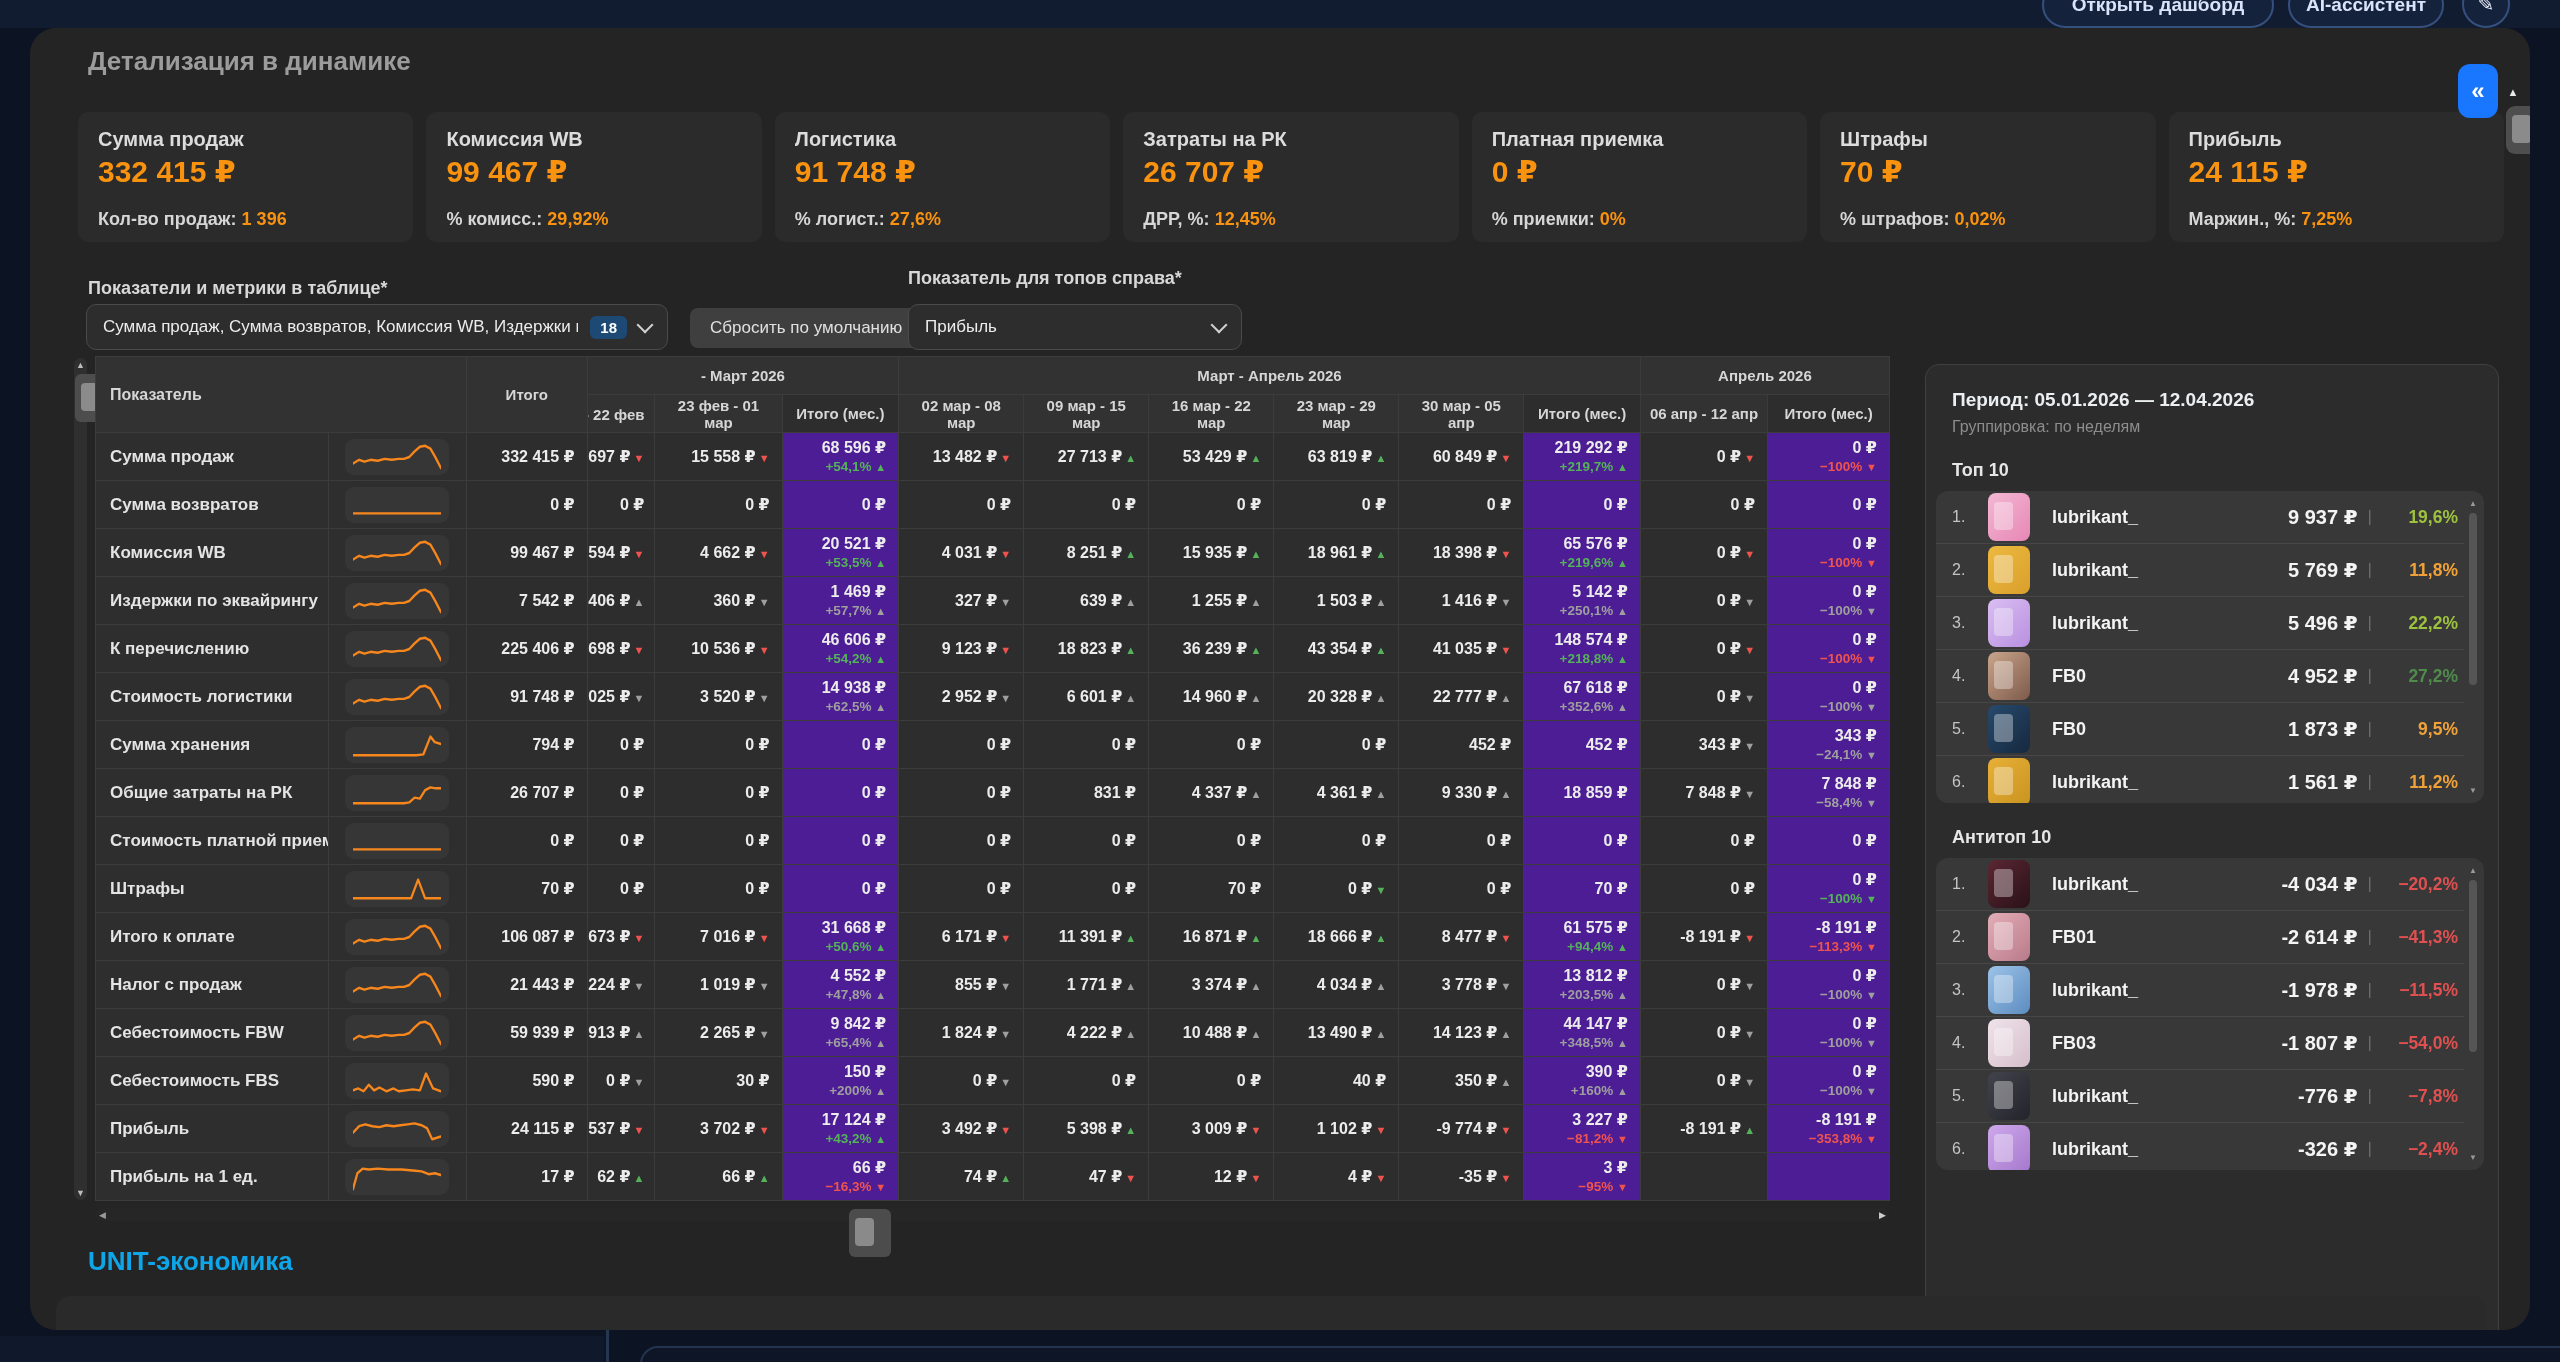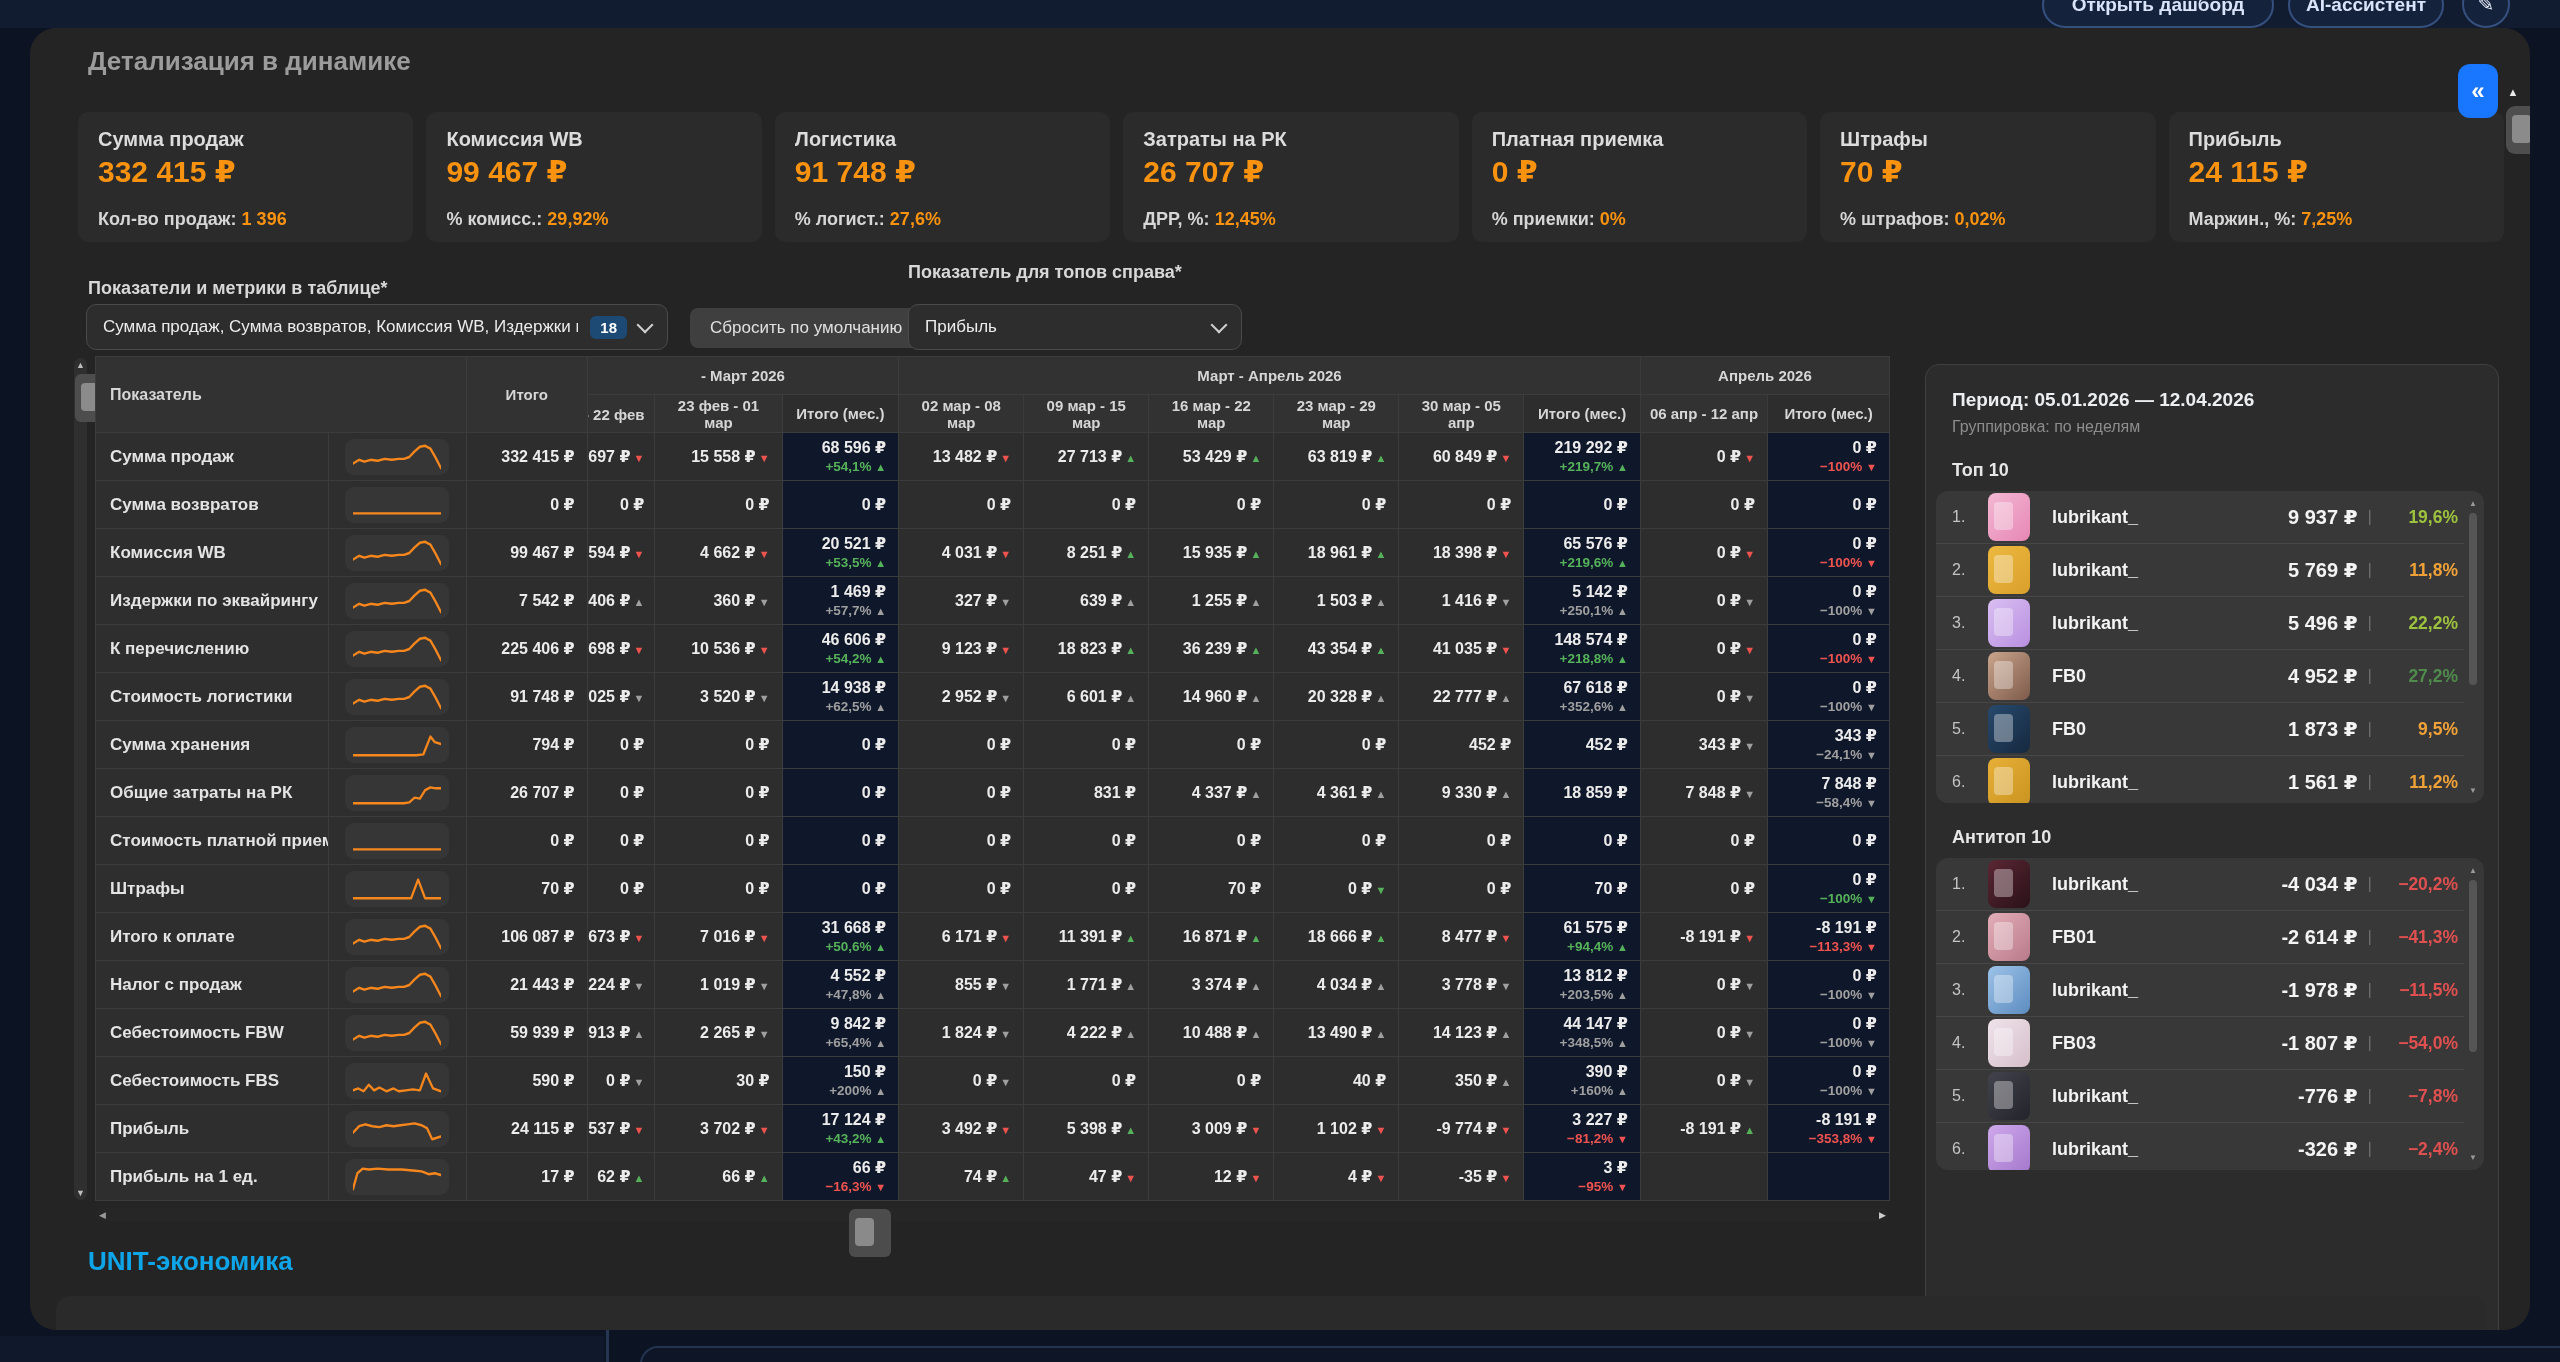--- a/index.html
+++ b/index.html
@@ -36,21 +36,21 @@
   .kpi-row{position:absolute;left:48px;right:26px;top:84px;display:flex;gap:13px;}
   .kpi-card{flex:1;height:130px;background:#2b2b2b;border-radius:10px;padding:16px 20px;box-sizing:border-box;}
   .kpi-title{font-size:20px;font-weight:700;color:#dcdcdc;white-space:nowrap;overflow:hidden;}
   .kpi-value{font-size:30px;font-weight:700;color:#f8920f;margin-top:3px;white-space:nowrap;}
   .kpi-sub{margin-top:20px;font-size:18px;font-weight:700;white-space:nowrap;overflow:hidden;}
   .kpi-sub .ks-l{color:#d6d6d6;}
   .kpi-sub .ks-v{color:#f8920f;}
   
   .ctl-label{position:absolute;font-size:18px;font-weight:700;color:#d8d8d8;}
   .ctl-l1{left:58px;top:250px;}
-  .ctl-l2{left:878px;top:234px;}
+  .ctl-l2{left:878px;top:240px;}
   .selbox{
     position:absolute;top:276px;height:46px;background:#2d2d2d;border:1px solid #4a4a4a;border-radius:10px;
     display:flex;align-items:center;padding:0 16px;gap:12px;box-sizing:border-box;cursor:pointer;
   }
   .sel-ms{left:56px;width:582px;}
   .sel-top{left:878px;width:334px;}
   .ms-text{color:#ececec;font-size:17px;flex:1;white-space:nowrap;overflow:hidden;}
   .ms-badge{background:#1c4a74;color:#fff;font-size:15px;font-weight:700;border-radius:6px;padding:3px 10px;}
   .chev{width:10px;height:10px;border-right:2px solid #cfcfcf;border-bottom:2px solid #cfcfcf;transform:rotate(45deg);margin-top:-5px;flex:none;}
   .reset-btn{
@@ -67,21 +67,21 @@
   .grid th,.grid td{border:1px solid #3c3c3c;box-sizing:border-box;overflow:hidden;}
   .grid thead th{background:#323232;color:#d6d6d6;font-size:15px;font-weight:700;padding:0 8px;text-align:center;}
   .grid thead tr.r1 th{height:38px;}
   .grid thead tr.r2 th{height:38px;}
   .grid thead th.hmetric{text-align:left;padding-left:14px;font-size:16px;}
   .grid thead th.mes{background:#2d2d2d;}
   .grid tbody td{height:48px;background:#2d2d2d;}
   .grid td.lbl{background:#2e2e2e;color:#e4e4e4;font-weight:700;font-size:17px;padding-left:14px;text-align:left;white-space:nowrap;}
   .grid td.spk{background:#2e2e2e;}
   .grid td.num{text-align:right;padding:0 12px;color:#ececec;font-weight:700;font-size:16px;white-space:nowrap;}
-  .grid td.mes{background:#0f172a;}
+  .grid td.mes{background:#4c1d95;}
   .grid td.cutc,.grid th.cutc{position:relative;}
   .cliptxt{position:absolute;right:10px;top:50%;transform:translateY(-50%);white-space:nowrap;}
   .cv{line-height:1.2;}
   .cd{font-size:13.5px;font-weight:700;line-height:1.2;margin-top:1px;}
   .arr{font-size:11px;}
   .t-red{color:#ef5350;} .t-green{color:#56b25a;} .t-gray{color:#9f9f9f;}
   .chip{width:104px;height:36px;background:#363636;border-radius:9px;margin:0 auto;display:flex;align-items:center;justify-content:center;}
   .hscroll{position:absolute;left:21px;top:852px;width:1795px;height:13px;background:#262626;border-radius:7px;}
   .hscroll .thumb{position:absolute;left:42%;right:2px;top:1px;bottom:1px;background:#4c4c4c;border-radius:6px;}
   .hscroll .sarr{position:absolute;top:1px;color:#9a9a9a;font-size:9px;line-height:12px;}

